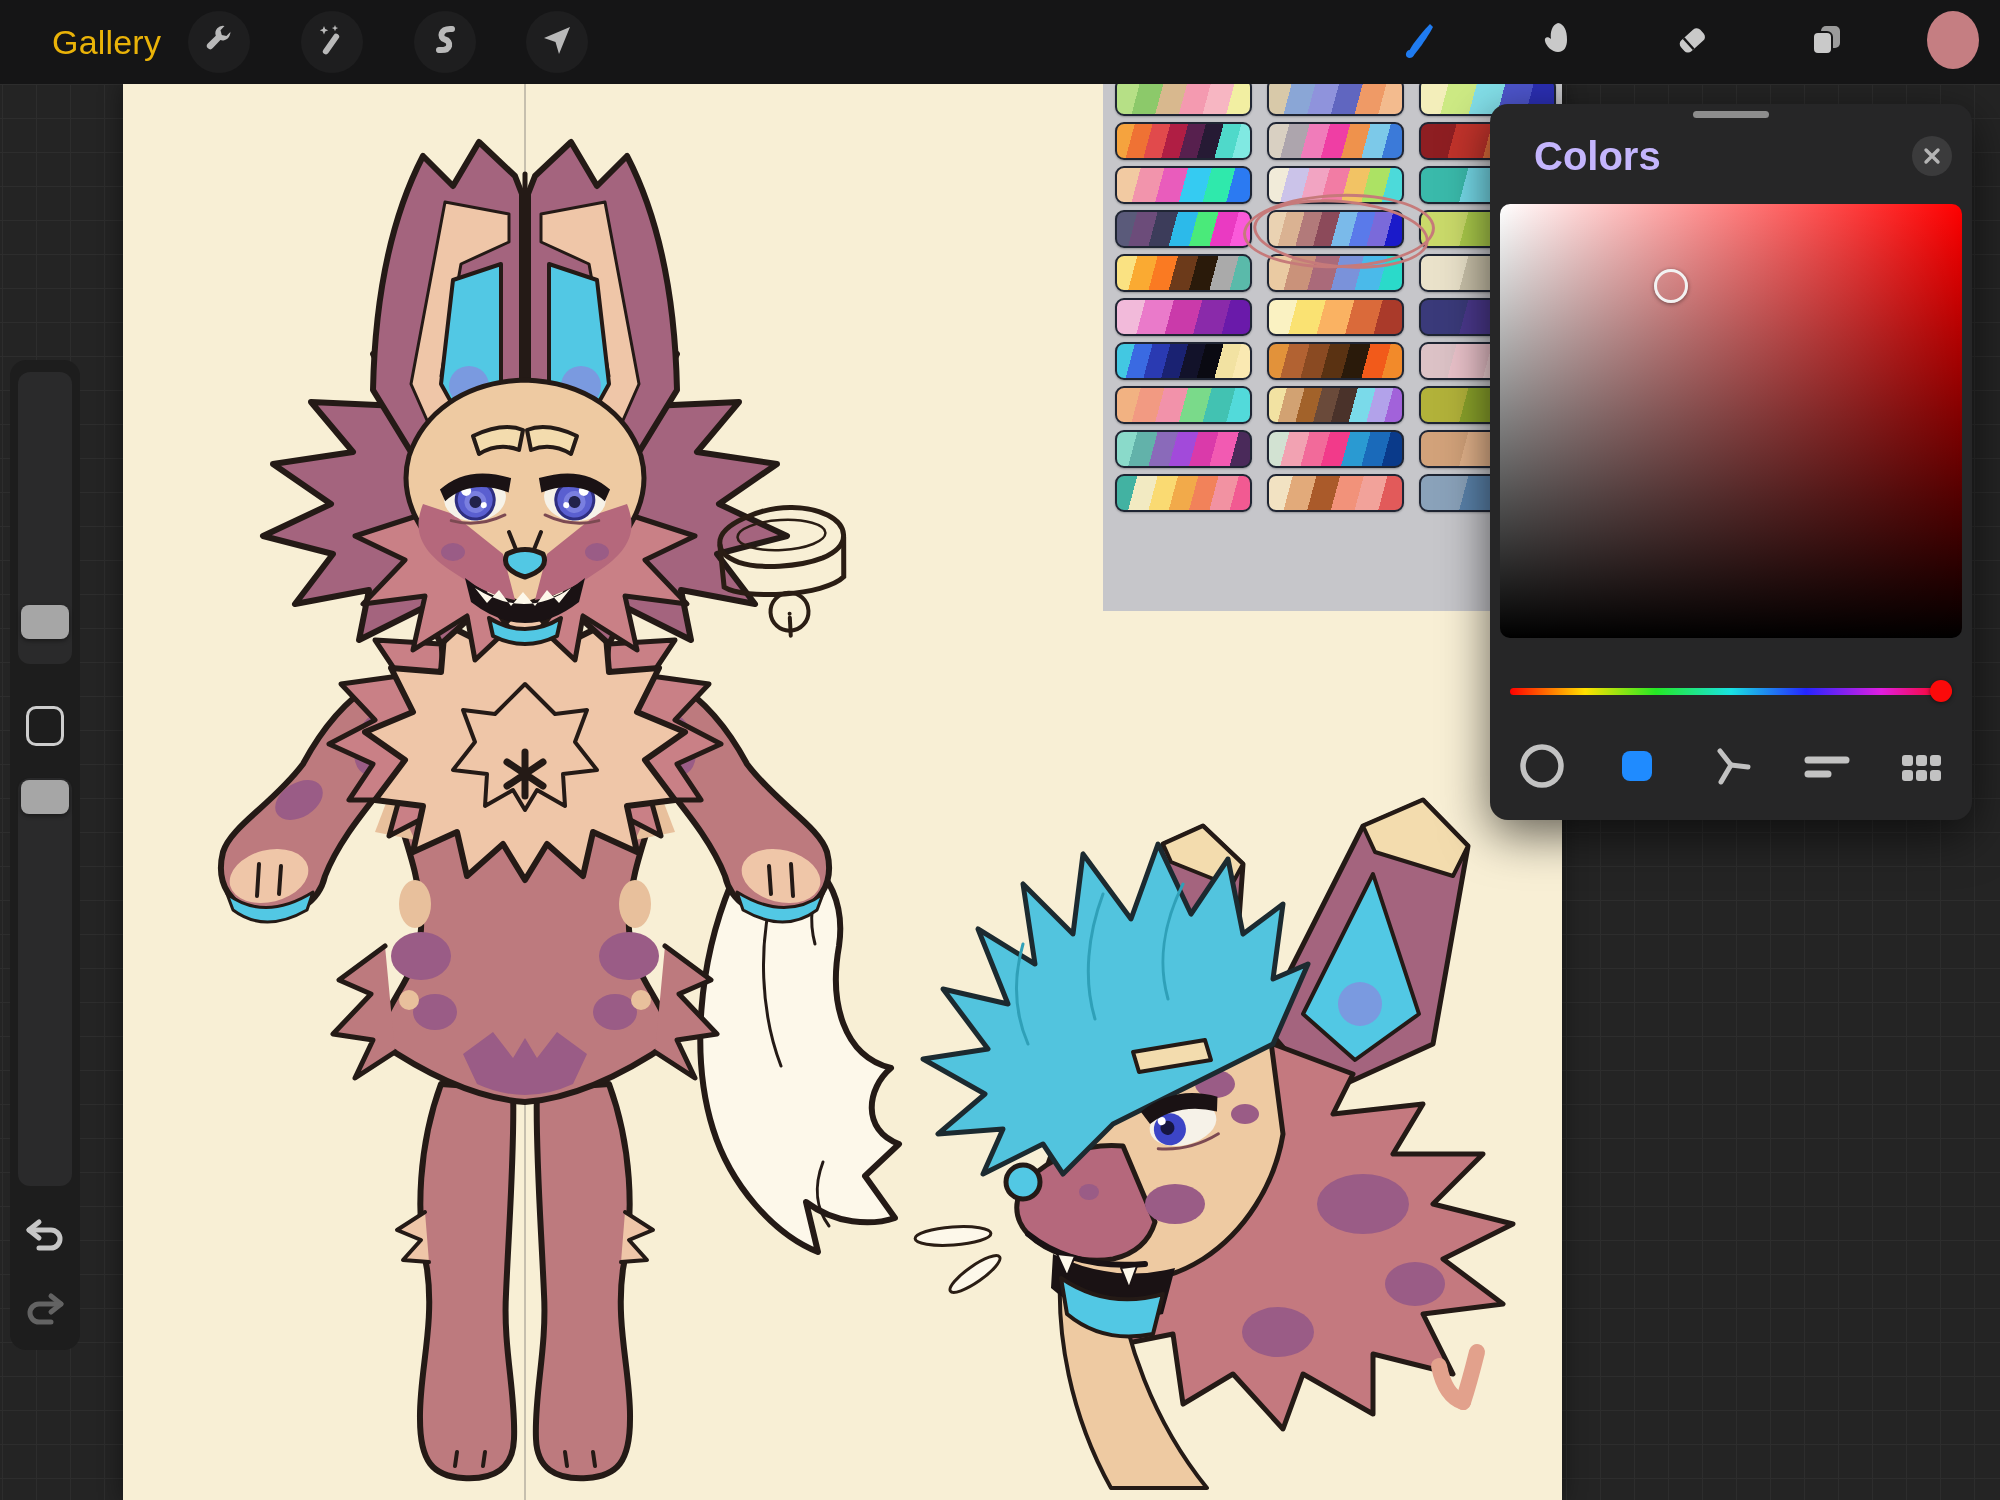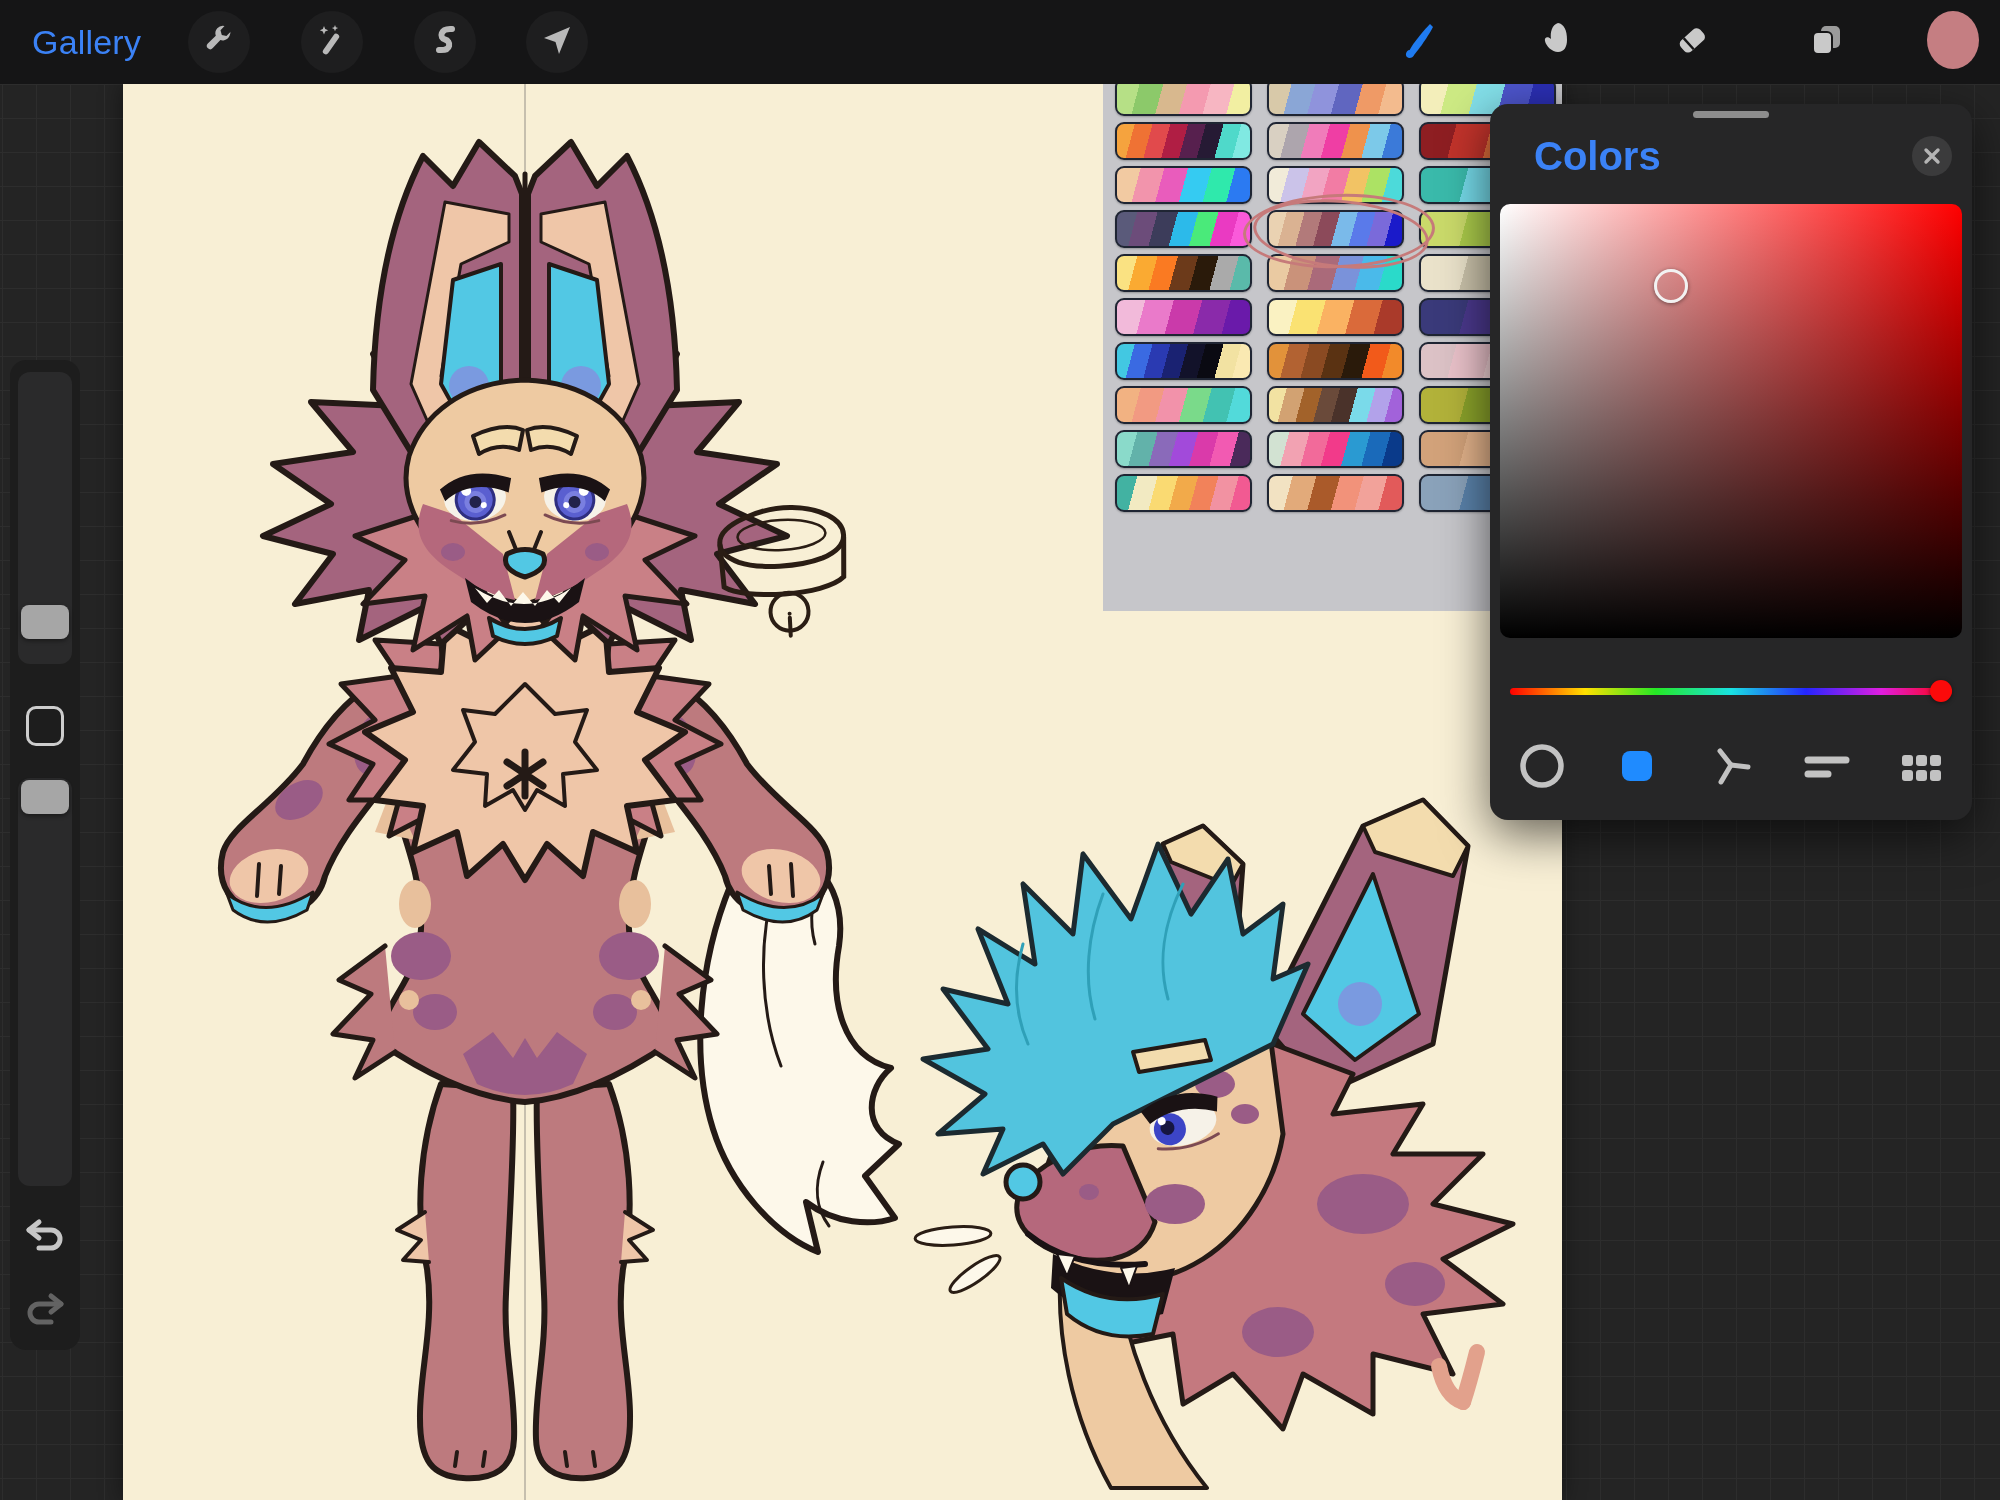--- a/index.html
+++ b/index.html
@@ -8,43 +8,43 @@
     font-family:"Liberation Sans",sans-serif;
     background-color:#242424;
     background-image:
       linear-gradient(#2d2d2d 1px, transparent 1px),
       linear-gradient(90deg,#2d2d2d 1px, transparent 1px);
     background-size:34px 34px;
     background-position:2px 16px;
   }
   
   .topbar{position:absolute;left:0;top:0;width:2000px;height:84px;background:#151516;z-index:50;}
-  .gallery{position:absolute;left:32px;top:0;height:84px;display:flex;align-items:center;
-    font-size:34px;color:#3b82f6;letter-spacing:.2px;cursor:default;}
+  .gallery{position:absolute;left:52px;top:0;height:84px;display:flex;align-items:center;
+    font-size:34px;color:#eab308;letter-spacing:.2px;cursor:default;}
   .toolcircle{position:absolute;top:11px;width:62px;height:62px;border-radius:50%;
     background:#1e1e1f;display:flex;align-items:center;justify-content:center;}
   .toolglyph{position:absolute;top:11px;width:62px;height:62px;display:flex;align-items:center;justify-content:center;}
   
   .canvas{position:absolute;left:123px;top:84px;width:1439px;height:1416px;background:var(--canvas-bg);z-index:5;box-shadow:0 0 22px rgba(0,0,0,.45);}
   .artwork{position:absolute;left:0;top:0;width:1439px;height:1416px;}
   
   .palettes{position:absolute;left:980px;top:0;width:459px;height:527px;background:#c6c6ca;overflow:hidden;}
   .pcard{position:absolute;width:137px;height:38px;border:2px solid #1f2533;border-radius:9px;box-sizing:border-box;box-shadow:0 1px 2px rgba(0,0,0,.25);}
   .annot{position:absolute;border:3px solid rgba(198,122,122,.85);border-radius:50%;}
   
   .sidebar{position:absolute;left:10px;top:360px;width:70px;height:990px;background:#1d1d1d;border-radius:16px;z-index:20;}
   .track{position:absolute;left:8px;width:54px;background:#2a2a2b;border-radius:12px;}
   .handle{position:absolute;left:3px;width:48px;height:34px;background:#a6a6a6;border-radius:8px;box-shadow:0 2px 4px rgba(0,0,0,.4);}
   .modify{position:absolute;left:16px;top:346px;width:38px;height:40px;border:3.5px solid #cdcdcd;border-radius:10px;box-sizing:border-box;}
   .sideicon{position:absolute;left:13px;width:44px;height:40px;}
   
   .colors-panel{position:absolute;left:1490px;top:104px;width:482px;height:716px;background:#262627;border-radius:18px;
     z-index:40;box-shadow:0 14px 48px rgba(0,0,0,.6);}
   .grabber{position:absolute;top:7px;left:50%;transform:translateX(-50%);width:76px;height:7px;border-radius:4px;background:#8d8d8d;}
-  .cp-title{position:absolute;left:44px;top:30px;font-size:40px;font-weight:bold;color:#3b82f6;}
+  .cp-title{position:absolute;left:44px;top:30px;font-size:40px;font-weight:bold;color:#c4b5fd;}
   .cp-close{position:absolute;right:20px;top:32px;width:40px;height:40px;border-radius:50%;background:#3b3b3c;
     display:flex;align-items:center;justify-content:center;}
   .satsquare{position:absolute;left:10px;top:100px;width:462px;height:434px;border-radius:10px;
     background:
       linear-gradient(to bottom, rgba(0,0,0,0) 0%, #000 100%),
       linear-gradient(to right, #fff 0%, var(--picker-hue) 100%);}
   .satcursor{position:absolute;width:34px;height:34px;border:3px solid #f2f2f2;border-radius:50%;box-sizing:border-box;
     box-shadow:0 1px 4px rgba(0,0,0,.45);transform:translate(-50%,-50%);}
   .hueslider{position:absolute;left:20px;top:584px;width:442px;height:7px;border-radius:4px;
     background:linear-gradient(to right,#ff0000 0%,#ffe000 17%,#25e825 33%,#19e2e2 50%,#2525ff 67%,#e01ee0 84%,#ff0000 100%);}

